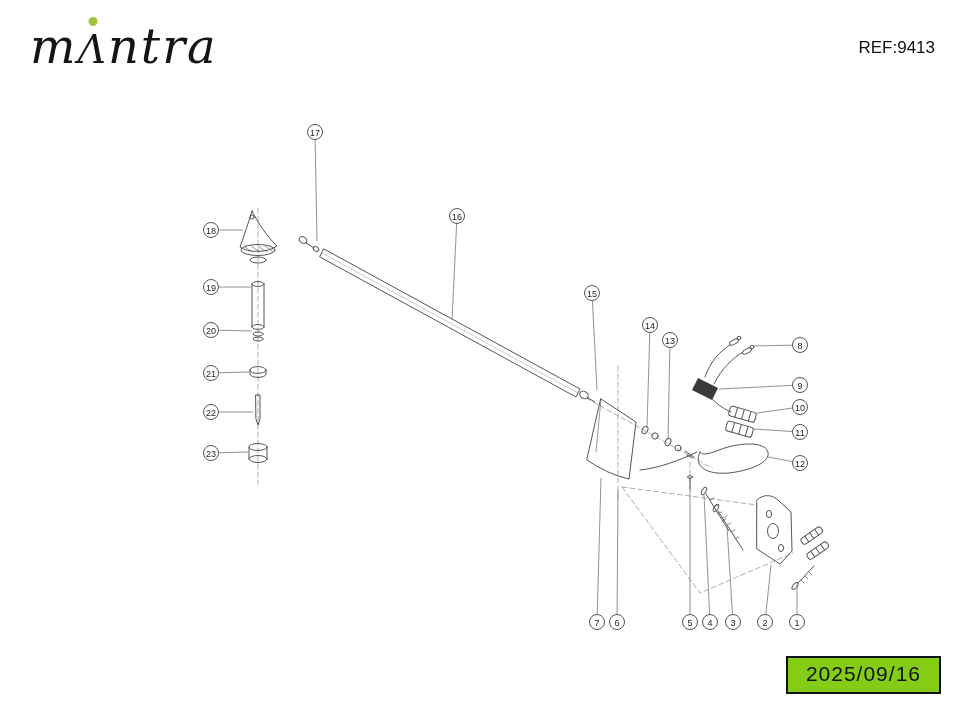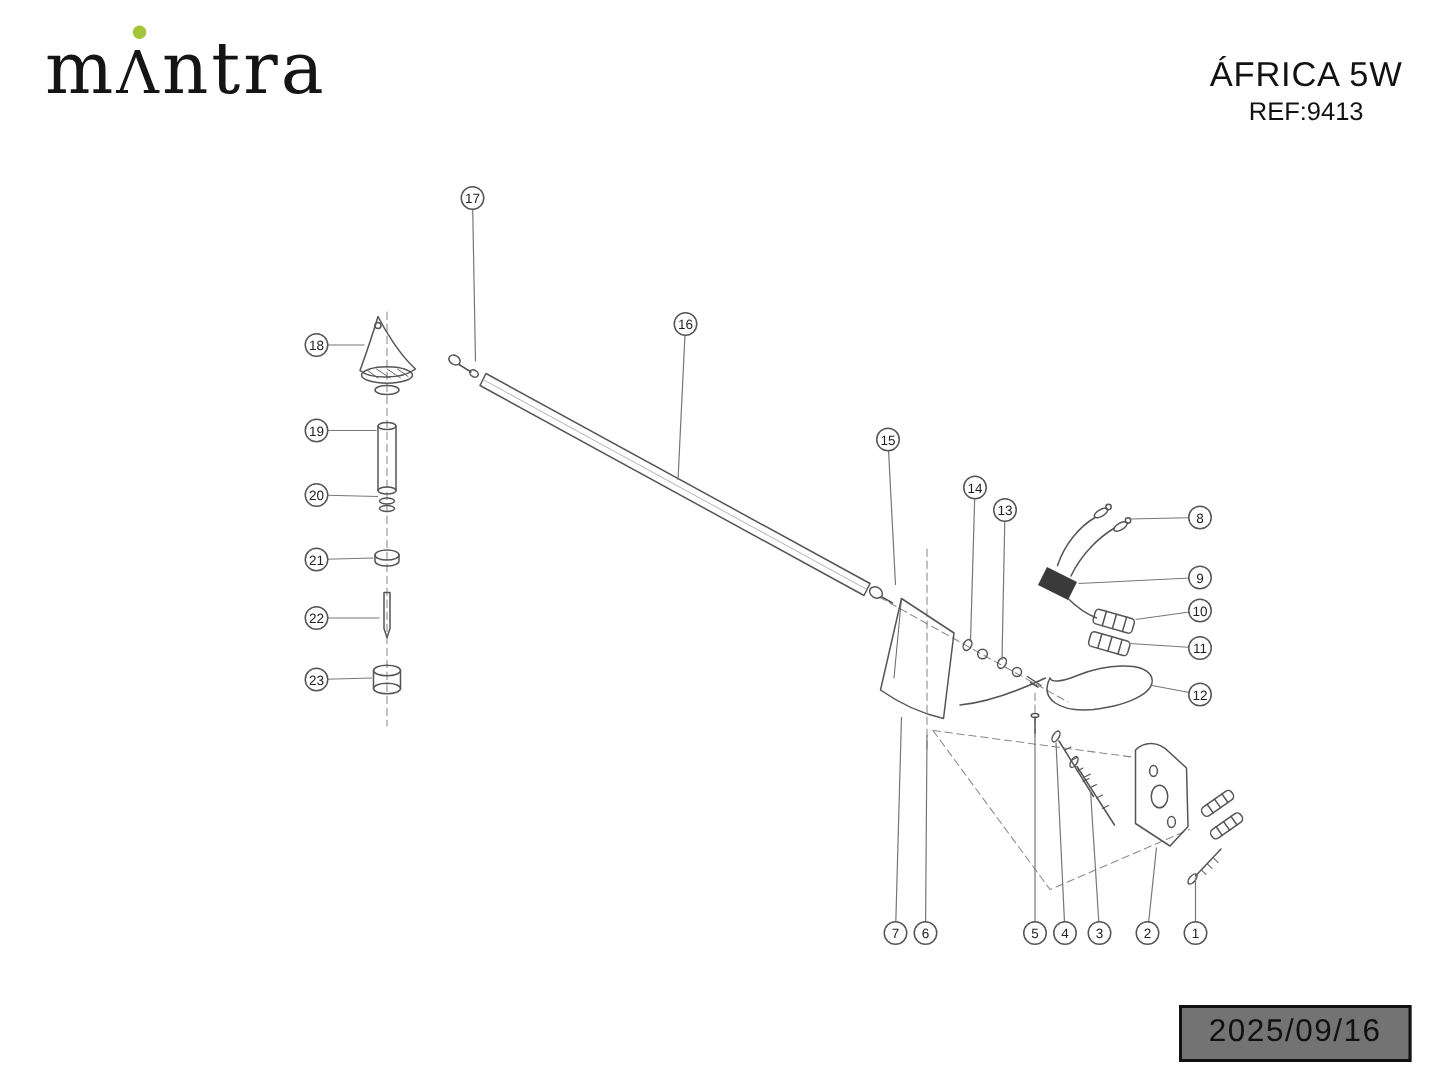--- a/index.html
+++ b/index.html
@@ -1,40 +1,39 @@
 <!DOCTYPE html>
 <html><head>
 <meta charset="utf-8">
 <style>
   html,body{margin:0;padding:0;background:#fff;}
   .page{position:relative;width:959px;height:720px;background:#ffffff;overflow:hidden;
         font-family:"Liberation Sans",sans-serif;color:#111;}
   header{position:absolute;top:0;left:0;right:0;height:100px;z-index:5;}
   .logo{position:absolute;top:22px;left:30px;font-family:"DejaVu Serif",serif;
-        font-size:48px;line-height:1;color:#151515;letter-spacing:2px;white-space:nowrap;}
+        font-size:48px;line-height:1;color:#151515;letter-spacing:2px;white-space:nowrap;font-style:italic;}
   .caret-wrap{position:relative;display:inline-block;}
   .caret{font-size:0.82em;}
   .dot{position:absolute;top:-5px;left:50%;transform:translateX(-50%);
        width:9px;height:9px;border-radius:50%;background:#a3c53a;}
   .title-block{position:absolute;top:36px;right:24px;text-align:right;}
   .title{font-size:23px;letter-spacing:0.5px;}
   .ref{font-size:17px;margin-top:2px;text-align:center;}
   #diagram-svg{position:absolute;top:0;left:0;z-index:1;}
-  .date-box{position:absolute;right:18px;bottom:12px;border:2px solid #111;
-            padding:4px 18px 6px;font-size:21px;letter-spacing:1px;z-index:5;background:#737373;}
+  .date-box{position:absolute;right:18px;bottom:26px;border:2px solid #111;
+            padding:4px 18px 6px;font-size:21px;letter-spacing:1px;z-index:5;background:#84cc16;}
 </style>
 </head>
 <body>
 
 <div class="page">
 
   <header>
     <div class="logo"><span>m</span><span class="caret-wrap"><span class="dot" style="background: rgb(163, 197, 58);"></span><span class="caret">Λ</span></span><span>ntra</span></div>
     <div class="title-block">
-      <div class="title">ÁFRICA 5W</div>
       <div class="ref">REF:9413</div>
     </div>
   </header>
 
   <svg id="diagram-svg" width="959" height="720" viewBox="0 0 959 720">
 
     <g stroke="#555" stroke-width="1" fill="none" stroke-linecap="round" stroke-linejoin="round">
 
       <g stroke="#8a8a8a" stroke-width="0.7" stroke-dasharray="5 3">
         <line x1="258" y1="208" x2="258" y2="484"></line>

